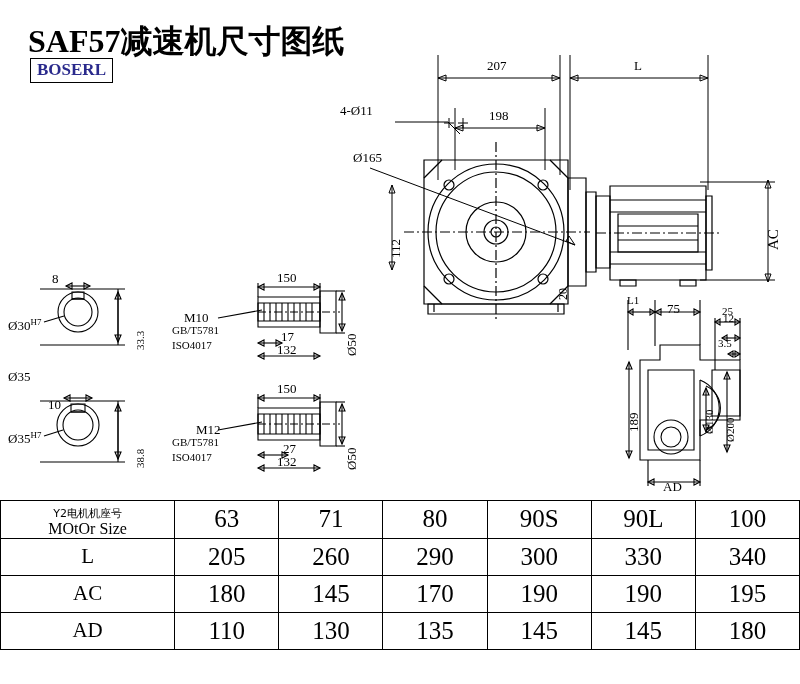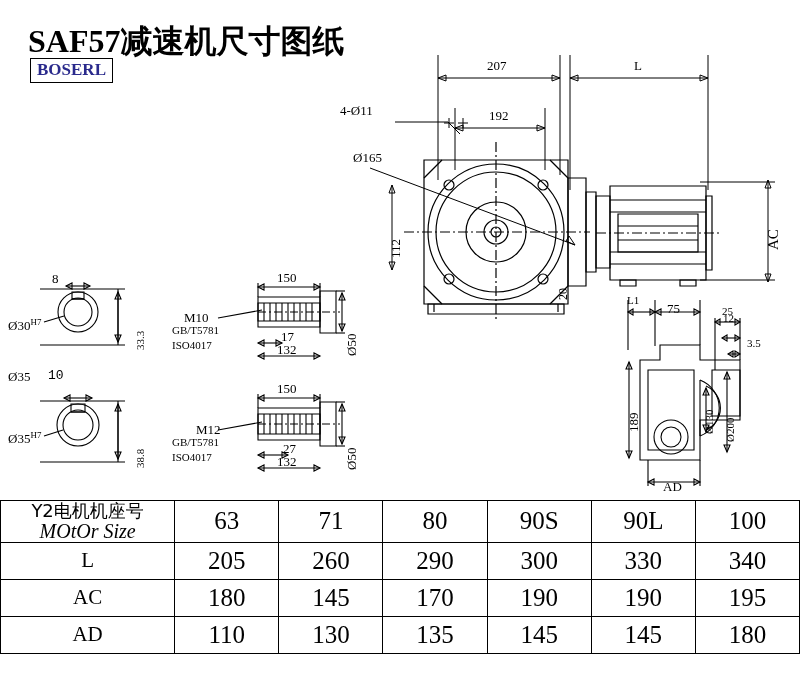--- a/index.html
+++ b/index.html
@@ -61,22 +61,22 @@
     font-family:"Liberation Serif", serif;
     font-size:25px;
     height:36px;
     padding:0;
   }
   td.head{
     font-size:19px;
     line-height:1.05;
   }
   td.rowlabel{font-size:21px;}
-  .cjk{font-family:"DejaVu Sans","Liberation Sans",sans-serif;font-size:18px;}
-  .lbl2{display:block;font-size:20px;font-style:italic;}
+  .cjk{font-family:"DejaVu Sans","Liberation Sans",sans-serif;font-size:11px;}
+  .lbl2{display:block;font-size:16px;}
 </style>
 </head>
 <body>
 
 <div class="page">
 
   <div class="title">SAF57减速机尺寸图纸</div>
   <div class="logo">BOSERL</div>
 
   <svg width="800" height="684">
@@ -348,54 +348,54 @@
       <polygon points="648,482 654,479 654,485" fill="#000"></polygon>
       <polygon points="700,482 694,479 694,485" fill="#000"></polygon>
       <line x1="648" y1="460" x2="648" y2="486"></line>
       <line x1="700" y1="460" x2="700" y2="486"></line>
     </g>
   </svg>
 
   <div class="dim" style="left:487px;top:58px;">207</div>
   <div class="dim" style="left:634px;top:58px;">L</div>
   <div class="dim" style="left:332px;top:103px;margin-left:8px;">4-Ø11</div>
-  <div class="dim" style="left:489px;top:108px;">192</div>
+  <div class="dim" style="left:489px;top:108px;">198</div>
   <div class="dim" style="left:353px;top:150px;">Ø165</div>
   <div class="dim vert" style="left:388px;top:258px;">112</div>
   <div class="dim vert" style="left:765px;top:250px;font-size:15px;">AC</div>
   <div class="dim vert" style="left:556px;top:300px;font-size:12px;">20</div>
 
   <div class="dim" style="left:52px;top:271px;">8</div>
   <div class="dim" style="left:8px;top:317px;"><span>Ø30</span><sup style="font-size:9px">H7</sup></div>
   <div class="dim vert s" style="left:134px;top:350px;">33.3</div>
   <div class="dim" style="left:277px;top:270px;">150</div>
   <div class="dim" style="left:184px;top:310px;">M10</div>
   <div class="dim s" style="left:172px;top:324px;">GB/T5781</div>
   <div class="dim s" style="left:172px;top:339px;">ISO4017</div>
   <div class="dim" style="left:281px;top:329px;">17</div>
   <div class="dim" style="left:277px;top:342px;">132</div>
   <div class="dim vert" style="left:344px;top:356px;">Ø50</div>
   <div class="dim" style="left:8px;top:369px;">Ø35</div>
 
-  <div class="dim" style="left:48px;top:368px;font-family:Liberation Mono, monospace;">10</div>
+  <div class="dim" style="left:48px;top:397px;">10</div>
   <div class="dim" style="left:8px;top:430px;"><span>Ø35</span><sup style="font-size:9px">H7</sup></div>
   <div class="dim vert s" style="left:134px;top:468px;">38.8</div>
   <div class="dim" style="left:277px;top:381px;">150</div>
   <div class="dim" style="left:196px;top:422px;">M12</div>
   <div class="dim s" style="left:172px;top:436px;">GB/T5781</div>
   <div class="dim s" style="left:172px;top:451px;">ISO4017</div>
   <div class="dim" style="left:283px;top:441px;">27</div>
   <div class="dim" style="left:277px;top:454px;">132</div>
   <div class="dim vert" style="left:344px;top:470px;">Ø50</div>
 
   <div class="dim s" style="left:627px;top:294px;">L1</div>
   <div class="dim" style="left:667px;top:301px;">75</div>
   <div class="dim s" style="left:722px;top:305px;">25</div>
   <div class="dim s" style="left:723px;top:312px;">12</div>
-  <div class="dim s" style="left:747px;top:337px;">3.5</div>
+  <div class="dim s" style="left:718px;top:337px;">3.5</div>
   <div class="dim vert" style="left:626px;top:432px;">189</div>
   <div class="dim vert s" style="left:703px;top:434px;">Ø130</div>
   <div class="dim vert s" style="left:724px;top:442px;">Ø200</div>
   <div class="dim" style="left:663px;top:479px;">AD</div>
 
   <div class="table-wrap">
     <table>
       <colgroup>
         <col style="width:174px">
           <col style="width:104px">

